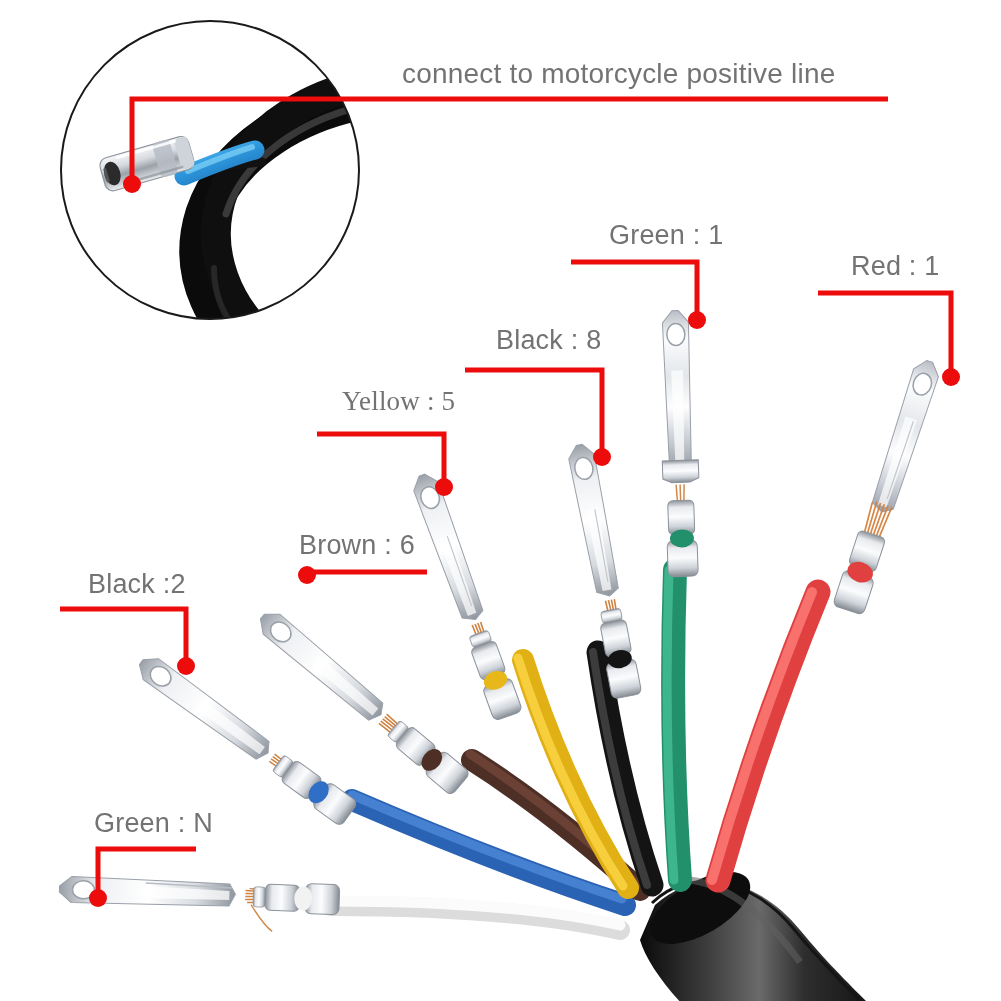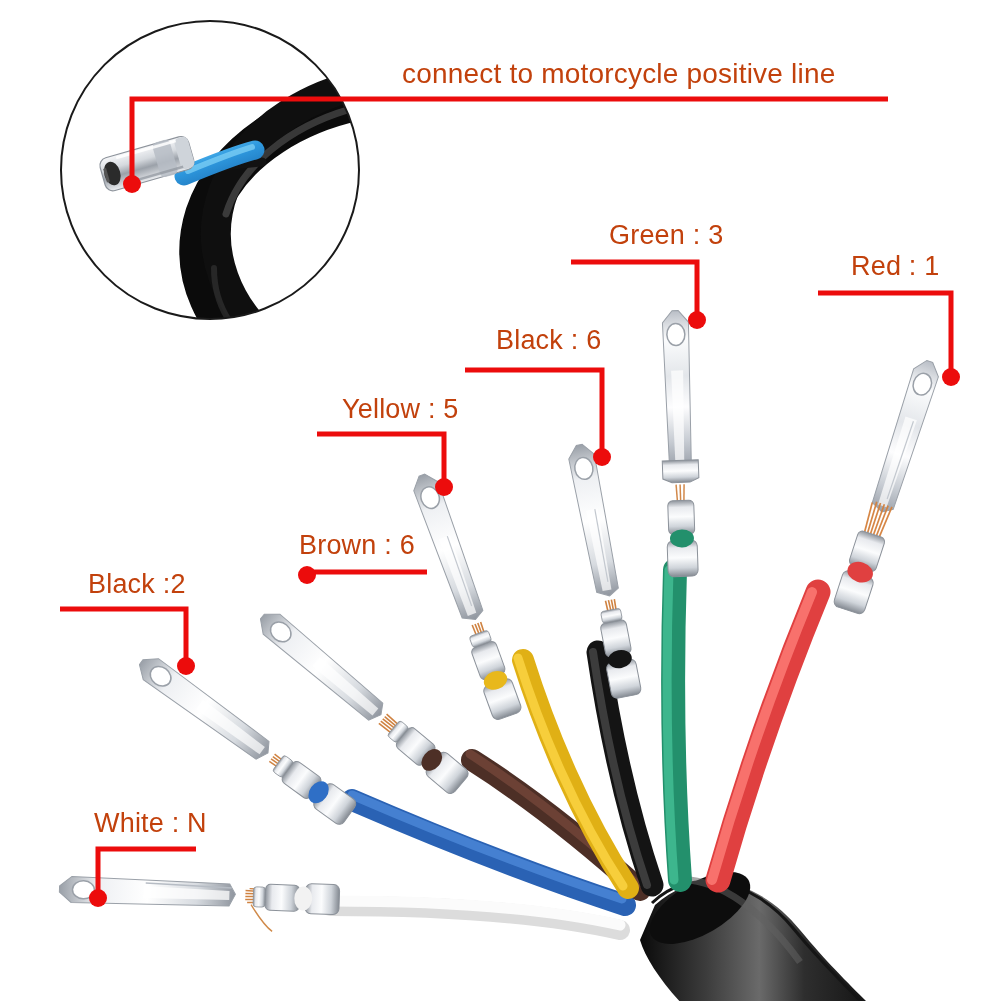--- a/index.html
+++ b/index.html
@@ -19,21 +19,21 @@
   }
   #art {
     position: absolute;
     left: 0;
     top: 0;
     width: 1001px;
     height: 1001px;
   }
   .anno-label {
     position: absolute;
-    color: #c2410c;
+    color: #737373;
     font-family: "Liberation Sans", sans-serif;
     font-size: 27px;
     font-weight: 400;
     white-space: nowrap;
     letter-spacing: 0.2px;
     line-height: 1;
     user-select: none;
   }
   .anno-label.big {
     font-size: 28px;
@@ -309,27 +309,27 @@
       <circle cx="602" cy="457" r="9"></circle>
       <circle cx="444" cy="487" r="9"></circle>
       <circle cx="307" cy="575" r="9"></circle>
       <circle cx="186" cy="666" r="9"></circle>
       <circle cx="98" cy="898" r="9"></circle>
     </g>
   </svg>
 
   <div class="anno-label big" style="left:402px; top:60px;">connect to motorcycle positive line</div>
 
-  <div class="anno-label" style="left:609px; top:222px;">Green : 3</div>
+  <div class="anno-label" style="left:609px; top:222px;">Green : 1</div>
 
   <div class="anno-label" style="left:851px; top:253px;text-align:center;">Red : 1</div>
 
-  <div class="anno-label" style="left:496px; top:327px;">Black : 6</div>
-
-  <div class="anno-label" style="left:342px; top:396px;">Yellow : 5</div>
+  <div class="anno-label" style="left:496px; top:327px;">Black : 8</div>
+
+  <div class="anno-label" style="left:342px; top:388px;font-family:Liberation Serif, serif;">Yellow : 5</div>
 
   <div class="anno-label" style="left:299px; top:532px;">Brown : 6</div>
 
   <div class="anno-label" style="left:88px; top:571px;">Black :2</div>
 
-  <div class="anno-label" style="left:94px; top:810px;">White : N</div>
+  <div class="anno-label" style="left:94px; top:810px;">Green : N</div>
 
 </div>
 
 </body></html>

